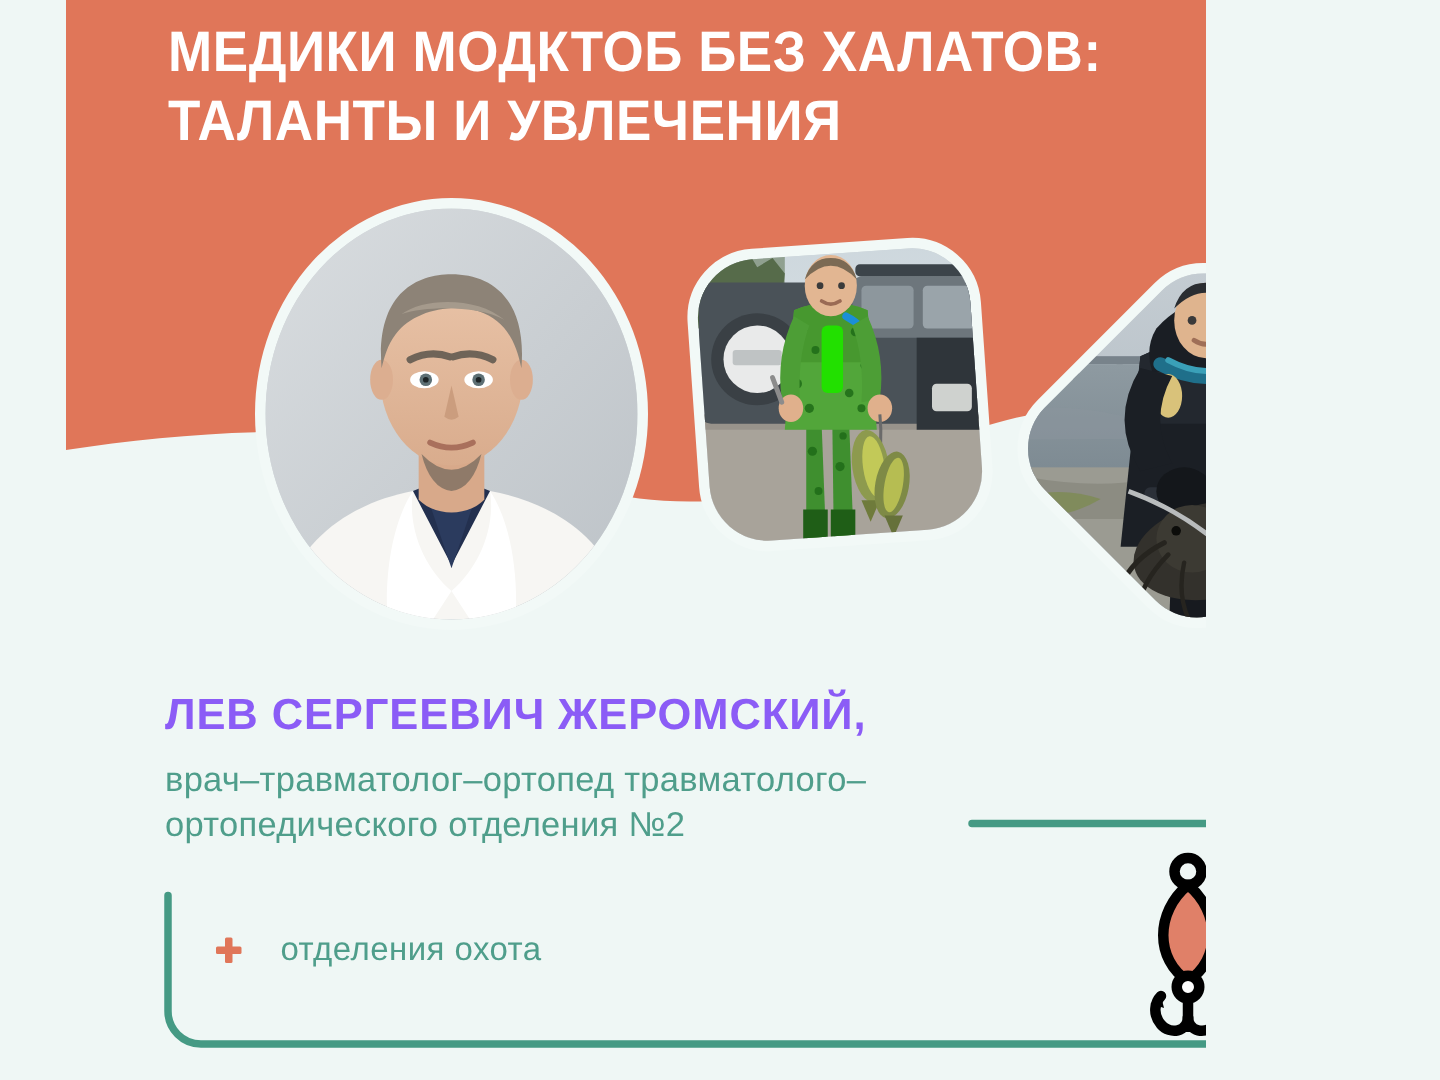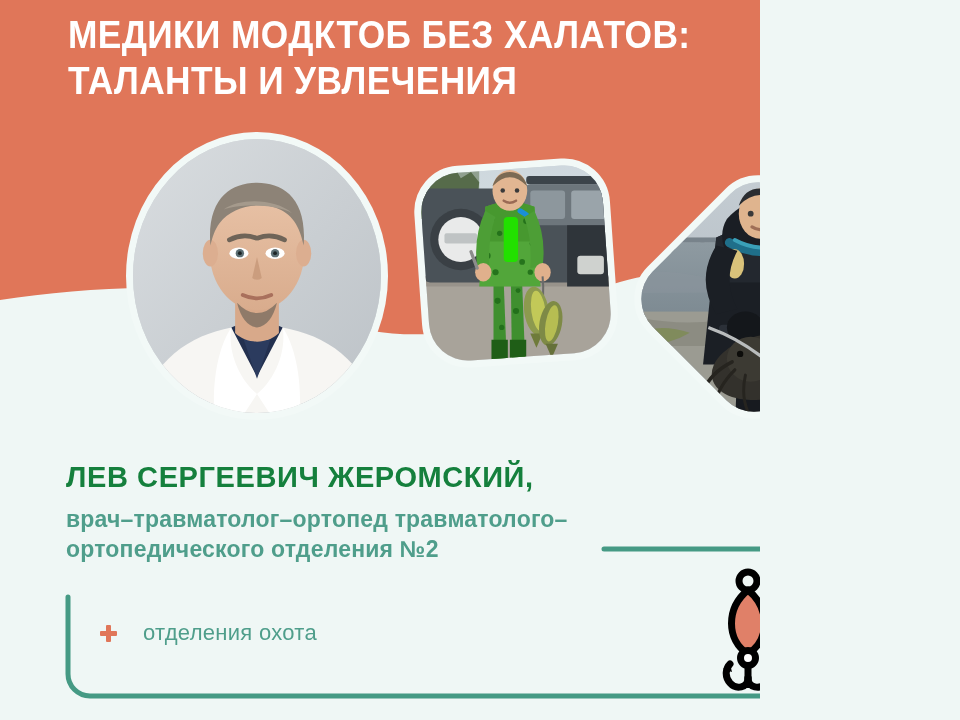--- a/index.html
+++ b/index.html
@@ -13,20 +13,21 @@
     font-family: "Liberation Sans", sans-serif;
     background: #EFF7F5;
   }
 
   #poster {
     position: relative;
     width: 760px;
     height: 720px;
     background: #EFF7F5;
     overflow: hidden;
+    margin-left: 44px;
   }
 
   
   #bg-wave {
     position: absolute;
     left: 0; top: 0;
     width: 960px;
     height: 420px;
     display: block;
   }
@@ -100,31 +101,31 @@
   
   #name-heading {
     position: absolute;
     left: 66px;
     top: 460px;
     font-family: "Liberation Sans Narrow", "Liberation Sans", sans-serif;
     font-weight: bold;
     font-size: 29px;
     line-height: 34px;
     letter-spacing: 0.6px;
-    color: #15803d;
+    color: #8b5cf6;
     white-space: nowrap;
     z-index: 5;
   }
   #role-text {
     position: absolute;
     left: 66px;
     top: 504px;
     width: 700px;
     font-family: "Liberation Sans", sans-serif;
-    font-weight: bold;
+    font-weight: normal;
     font-size: 23px;
     line-height: 30px;
     color: #4F9E8B;
     letter-spacing: 0.2px;
     z-index: 5;
     white-space: pre-line;
   }
 
   
   #hobby-frame {

